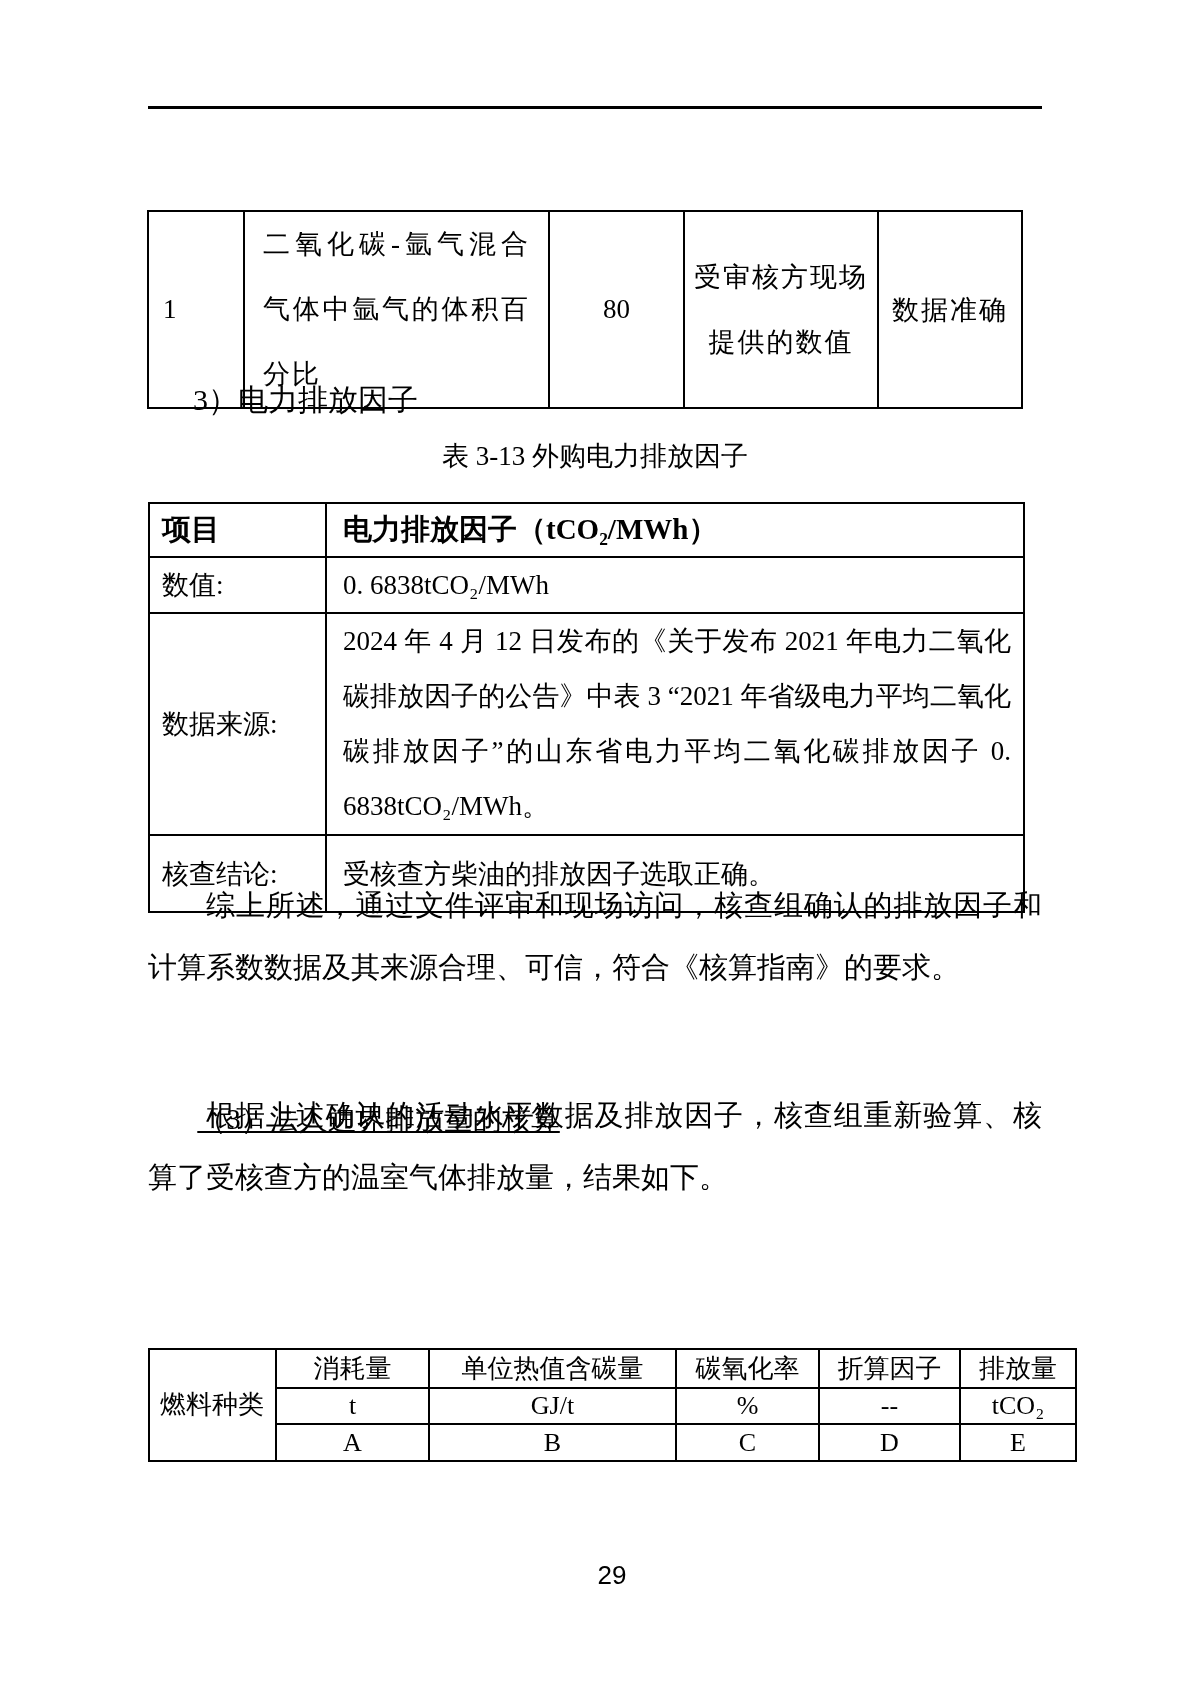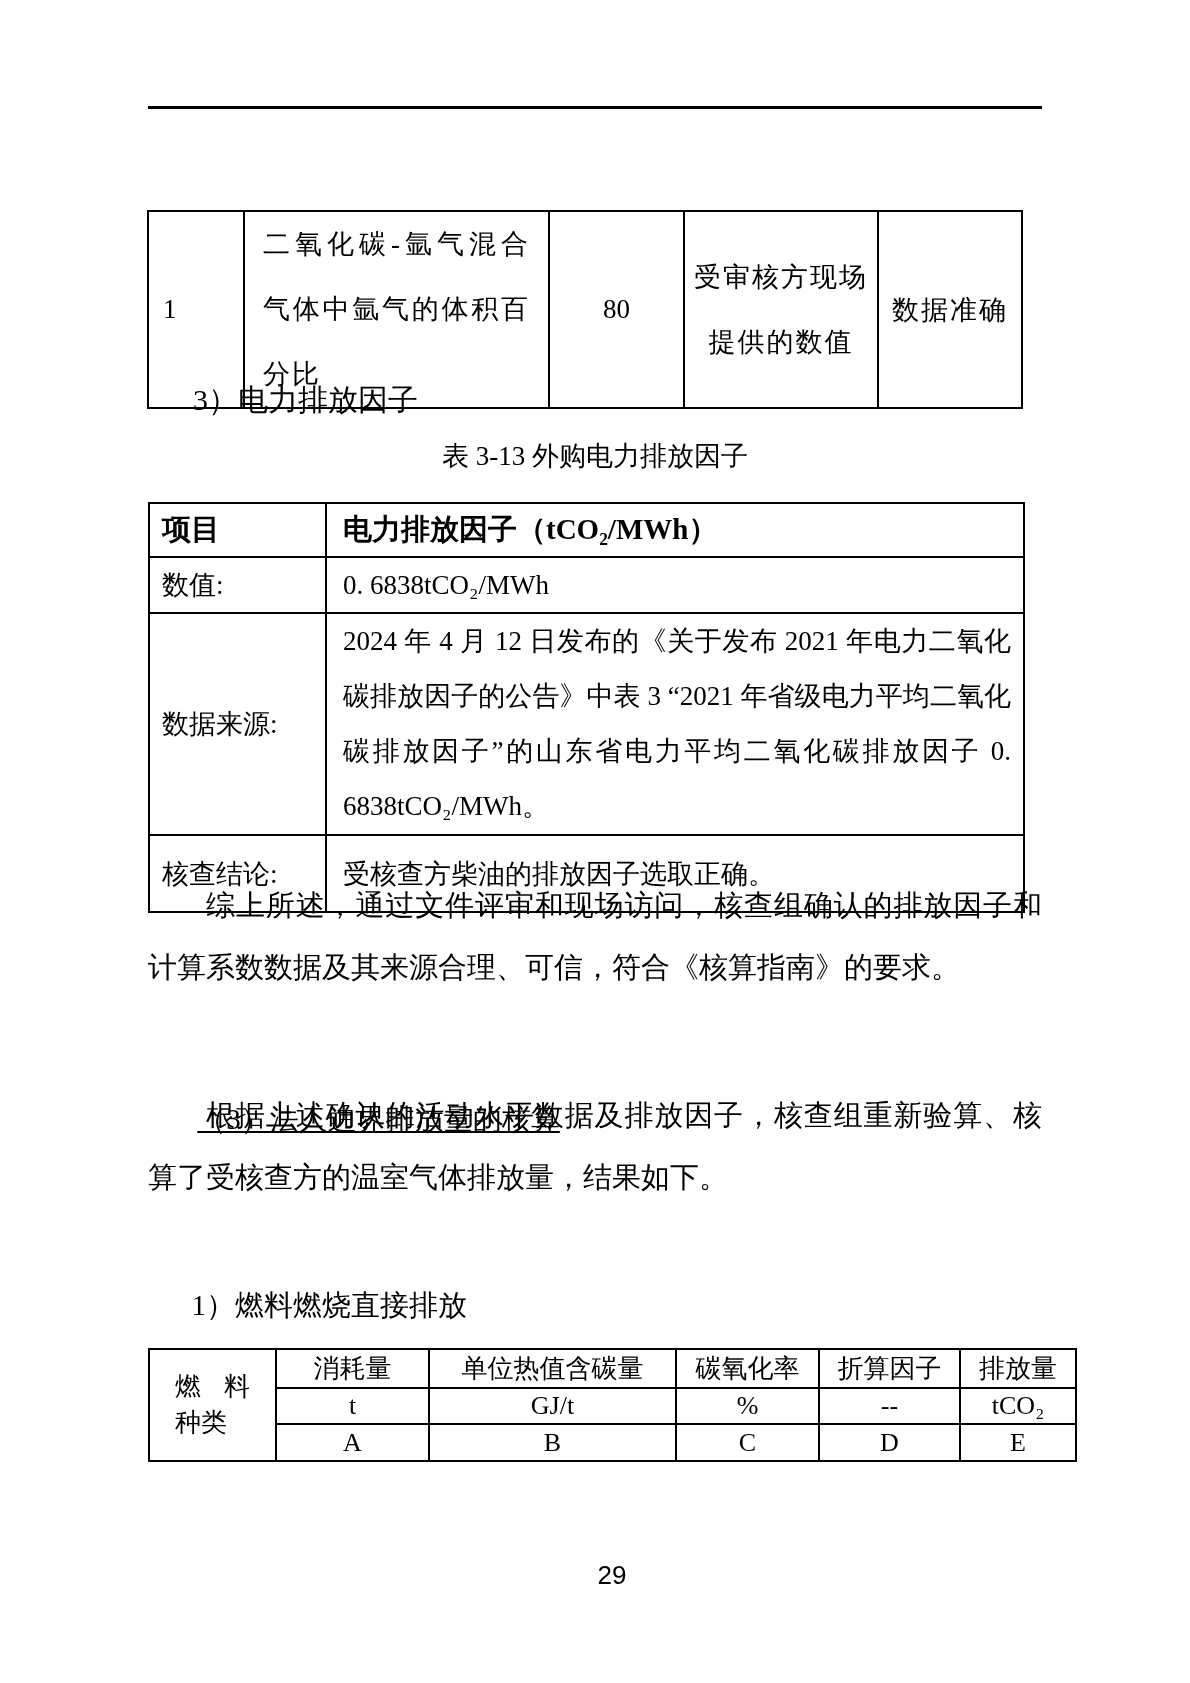--- a/index.html
+++ b/index.html
@@ -42,21 +42,21 @@
   .p1{top:874px;}
   .h3fa{top:1088px;text-indent:1.7em;text-decoration:underline;}
   .p2{top:1084px;}
   .h1fuel{top:1274px;text-indent:1.5em;}
 
   
   .t3{left:148px;top:1348px;width:927px;}
   .t3 td{font-size:26px;text-align:center;height:36px;}
   .t3 .fuel-type{
     text-align:justify;text-justify:inter-character;
-    padding:0 25px;line-height:36px;vertical-align:middle;
+    padding:0 10px;line-height:36px;vertical-align:middle;
   }
   .t3 .fuel-type span{display:inline-block;width:100%;}
 
   .pagenum{left:17px;top:1560px;width:100%;text-align:center;
     font-family:"Liberation Sans","DejaVu Sans",sans-serif;font-size:26px;}
 </style>
 </head>
 <body>
 
 <div class="page">
@@ -110,21 +110,20 @@
     </tr>
   </tbody>
     </table>
 
   <div class="abs body-par p1">综上所述，通过文件评审和现场访问，核查组确认的排放因子和计算系数数据及其来源合理、可信，符合《核算指南》的要求。</div>
 
   <div class="abs body-par h3fa">（3）法人边界排放量的核算</div>
 
   <div class="abs body-par p2">根据上述确认的活动水平数据及排放因子，核查组重新验算、核算了受核查方的温室气体排放量，结果如下。</div>
 
-  <div class="abs body-par h1fuel">1）燃料燃烧直接排放</div>
 
   <table class="abs t3">
     <colgroup>
       <col style="width:127px">
         <col style="width:153px">
         <col style="width:247px">
       <col style="width:143px">
         <col style="width:141px">
         <col style="width:116px">
     </colgroup>

